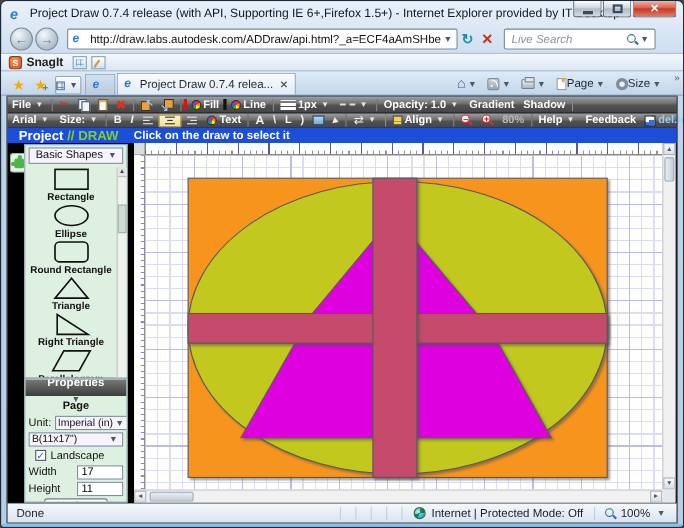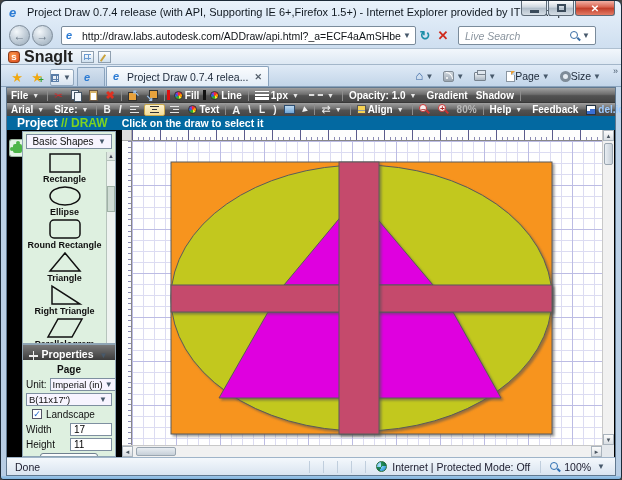--- a/index.html
+++ b/index.html
@@ -36,21 +36,21 @@
   .search .ph{ flex:1; font-size:10.5px; font-style:italic; color:#8a949e; }
   .mag{ position:relative; width:11px; height:11px; display:inline-block; }
   .mag::before{ content:""; position:absolute; left:1px; top:1px; width:6px; height:6px; border:1.5px solid #3b6ea5; border-radius:50%; }
   .mag::after{ content:""; position:absolute; left:7.5px; top:7.5px; width:3.5px; height:1.5px; background:#3b6ea5; transform:rotate(45deg); }
 
   
   .snagitbar{ position:absolute; top:47px; left:0; right:0; height:17px; display:flex; align-items:center; padding-left:7px;
     background:linear-gradient(#f2f7fc,#dde8f3); border-top:1px solid #aebfd0; border-bottom:1px solid #a3b6c9; }
   .snagit-logo{ width:12px; height:12px; border-radius:3px; background:radial-gradient(circle at 40% 35%, #ff9d4d, #d6451d); border:1px solid #8a3c1a;
     color:#fff; font-size:8px; font-weight:bold; text-align:center; line-height:11px; }
-  .snagit-label{ font-size:16px; font-weight:bold; color:#222; margin:0 8px 0 4px; }
+  .snagit-label{ font-size:11px; font-weight:bold; color:#222; margin:0 8px 0 4px; }
   .mini-ic{ width:13px; height:12px; border:1px solid #90a0b0; background:linear-gradient(#fff,#cfe0ef); margin-right:4px; position:relative; }
   .mini-ic.grid::before{ content:""; position:absolute; inset:2px; background:
      linear-gradient(#6b9bd2 1px, transparent 1px) 0 0/100% 4px, linear-gradient(90deg,#6b9bd2 1px, transparent 1px) 0 0/4px 100%; }
   .mini-ic.pencil::before{ content:""; position:absolute; left:3px; top:2px; width:2px; height:8px; background:#caa23a; transform:rotate(35deg); }
 
   
   .tabbar{ position:absolute; top:64px; left:0; right:0; height:22px; display:flex; align-items:flex-end;
     background:linear-gradient(#dfeaf6,#c2d5e9); border-bottom:1px solid #8aa3bd; padding-left:6px; }
   .favbtn{ width:20px; height:18px; display:flex; align-items:center; justify-content:center; font-size:13px; }
   .star{ color:#f0a810; }
@@ -122,21 +122,21 @@
   .zoommag::before{ content:""; position:absolute; left:0; top:0; width:6px; height:6px; border:1.5px solid #c33; border-radius:50%; background:#f8f0f0; }
   .zoommag::after{ content:""; position:absolute; left:7px; top:7px; width:4px; height:1.5px; background:#c33; transform:rotate(45deg); }
   .zoommag span{ position:absolute; left:1.2px; top:-0.5px; width:7px; text-align:center; font-size:8px; font-weight:bold; color:#a22; }
   .dim{ color:#b8b8b8; }
   .delic-ic{ width:10px; height:10px; background:linear-gradient(90deg,#3b6fd4 50%, #fff 50%); border:1px solid #234; position:relative; }
   .delic-ic::before{ content:""; position:absolute; left:0; top:0; width:5px; height:5px; background:#fff; }
   .delic-ic::after{ content:""; position:absolute; right:0; bottom:0; width:5px; height:5px; background:#3b6fd4; }
   .delic-label{ color:#9ecbff; }
 
   
-  .appbar{ height:14px; background:#0369a1; color:#fff; display:flex; align-items:center; font-size:11px; }
+  .appbar{ height:14px; background:#1d4ed8; color:#fff; display:flex; align-items:center; font-size:11px; }
   .brand{ font-weight:bold; padding-left:10px; font-size:12px; }
   .brand .draw{ color:#7ed321; }
   .appmsg{ margin-left:14px; font-size:10.5px; font-weight:bold; }
 
   
   .main{ flex:1; position:relative; background:#000; overflow:hidden; }
 
   .plugin-tab{ position:absolute; left:2px; top:9px; width:16px; height:18px; background:#e4f3e6; border:1px solid #9ab49e; border-right:none; border-radius:3px 0 0 3px; }
   .puzzle{ position:absolute; left:3px; top:4px; width:9px; height:9px; background:#4db648; border-radius:2px; }
   .puzzle::before{ content:""; position:absolute; left:2.5px; top:-3px; width:4px; height:4px; background:#4db648; border-radius:50%; }
@@ -148,21 +148,21 @@
   .shape-list{ position:absolute; left:0; top:20px; right:9px; bottom:0; overflow:hidden; }
   .shape-item{ display:flex; flex-direction:column; align-items:center; height:33px; }
   .shape-item svg{ display:block; }
   .shape-item .slabel{ font-size:9px; font-weight:bold; color:#101010; line-height:10px; }
   .pal-scroll{ position:absolute; right:0; top:20px; bottom:0; width:9px; background:#eef3f0; border-left:1px solid #b6c4bc; }
   .pal-scroll .arr{ height:9px; font-size:6px; color:#445; text-align:center; line-height:9px; background:#dfe7e2; border-bottom:1px solid #b6c4bc; }
   .pal-thumb{ position:absolute; left:0; right:0; top:34px; height:26px; background:#cfdcd4; border:1px solid #9fb2a6; }
 
   .props-panel{ position:absolute; left:15px; top:214px; width:94px; bottom:0; background:#def0e0; border:1px solid #8fa5b5; overflow:hidden; }
   .props-head{ height:15px; background:linear-gradient(#787878,#3c3c3c); color:#fff; font-size:10.5px; font-weight:bold;
-      display:flex; align-items:flex-end; justify-content:center; gap:4px; }
+      display:flex; align-items:center; justify-content:center; gap:4px;flex-direction:column; }
   .move-ic{ position:relative; width:9px; height:9px; }
   .move-ic::before{ content:""; position:absolute; left:4px; top:0; width:1.5px; height:9px; background:#eee; }
   .move-ic::after{ content:""; position:absolute; left:0; top:4px; width:9px; height:1.5px; background:#eee; }
   .props-body{ padding:1px 3px; font-size:10px; color:#111; }
   .prow{ display:flex; align-items:center; height:14px; margin-top:1px; }
   .prow .plabel{ margin-right:3px; }
   .pfield{ background:#f7f4ff; border:1px solid #7e8fa0; height:13px; display:flex; align-items:center; font-size:9.5px; padding:0 2px; flex:1; }
   .pfield .lbl{ flex:1; white-space:nowrap; overflow:hidden; }
   .pinput{ width:42px; height:13px; border:1px solid #7e8fa0; font-size:10px; padding:0 3px; background:#fff; margin-left:auto; }
   .ptitle{ justify-content:center; font-weight:bold; }

